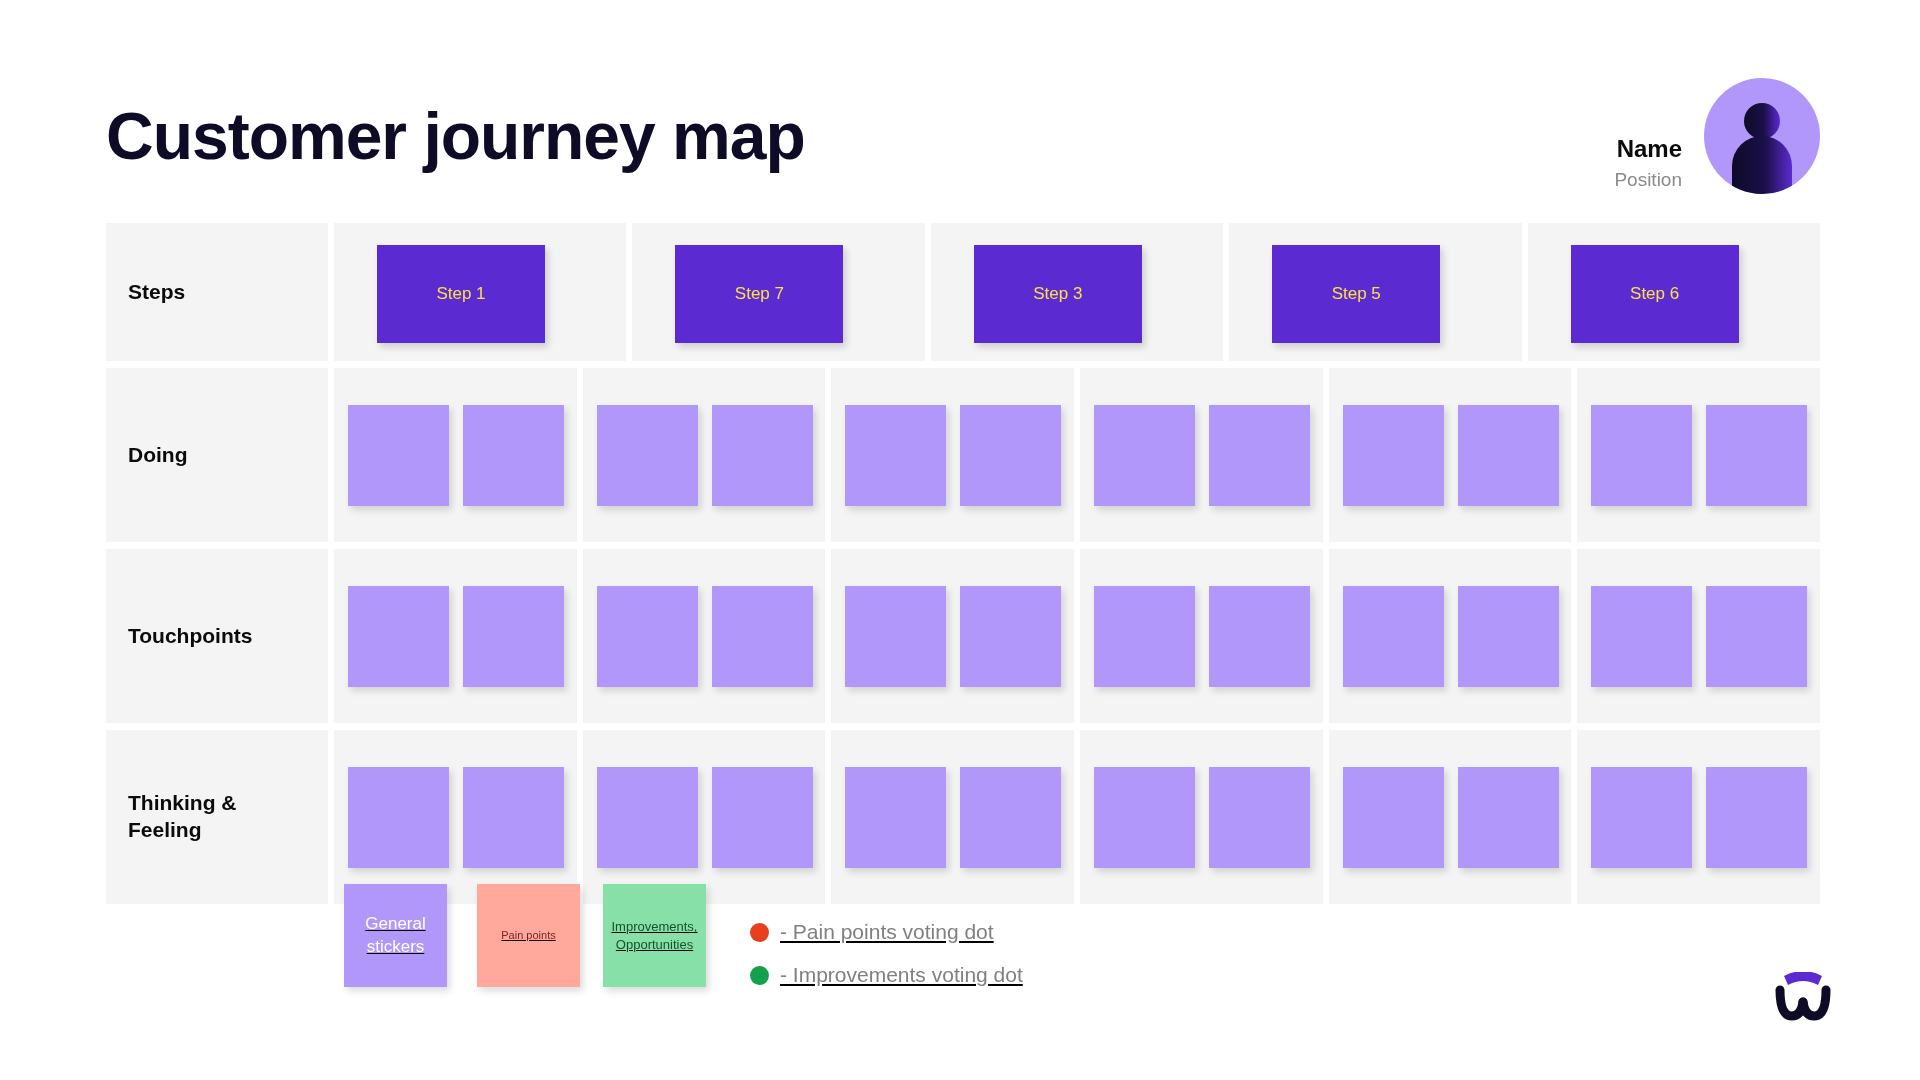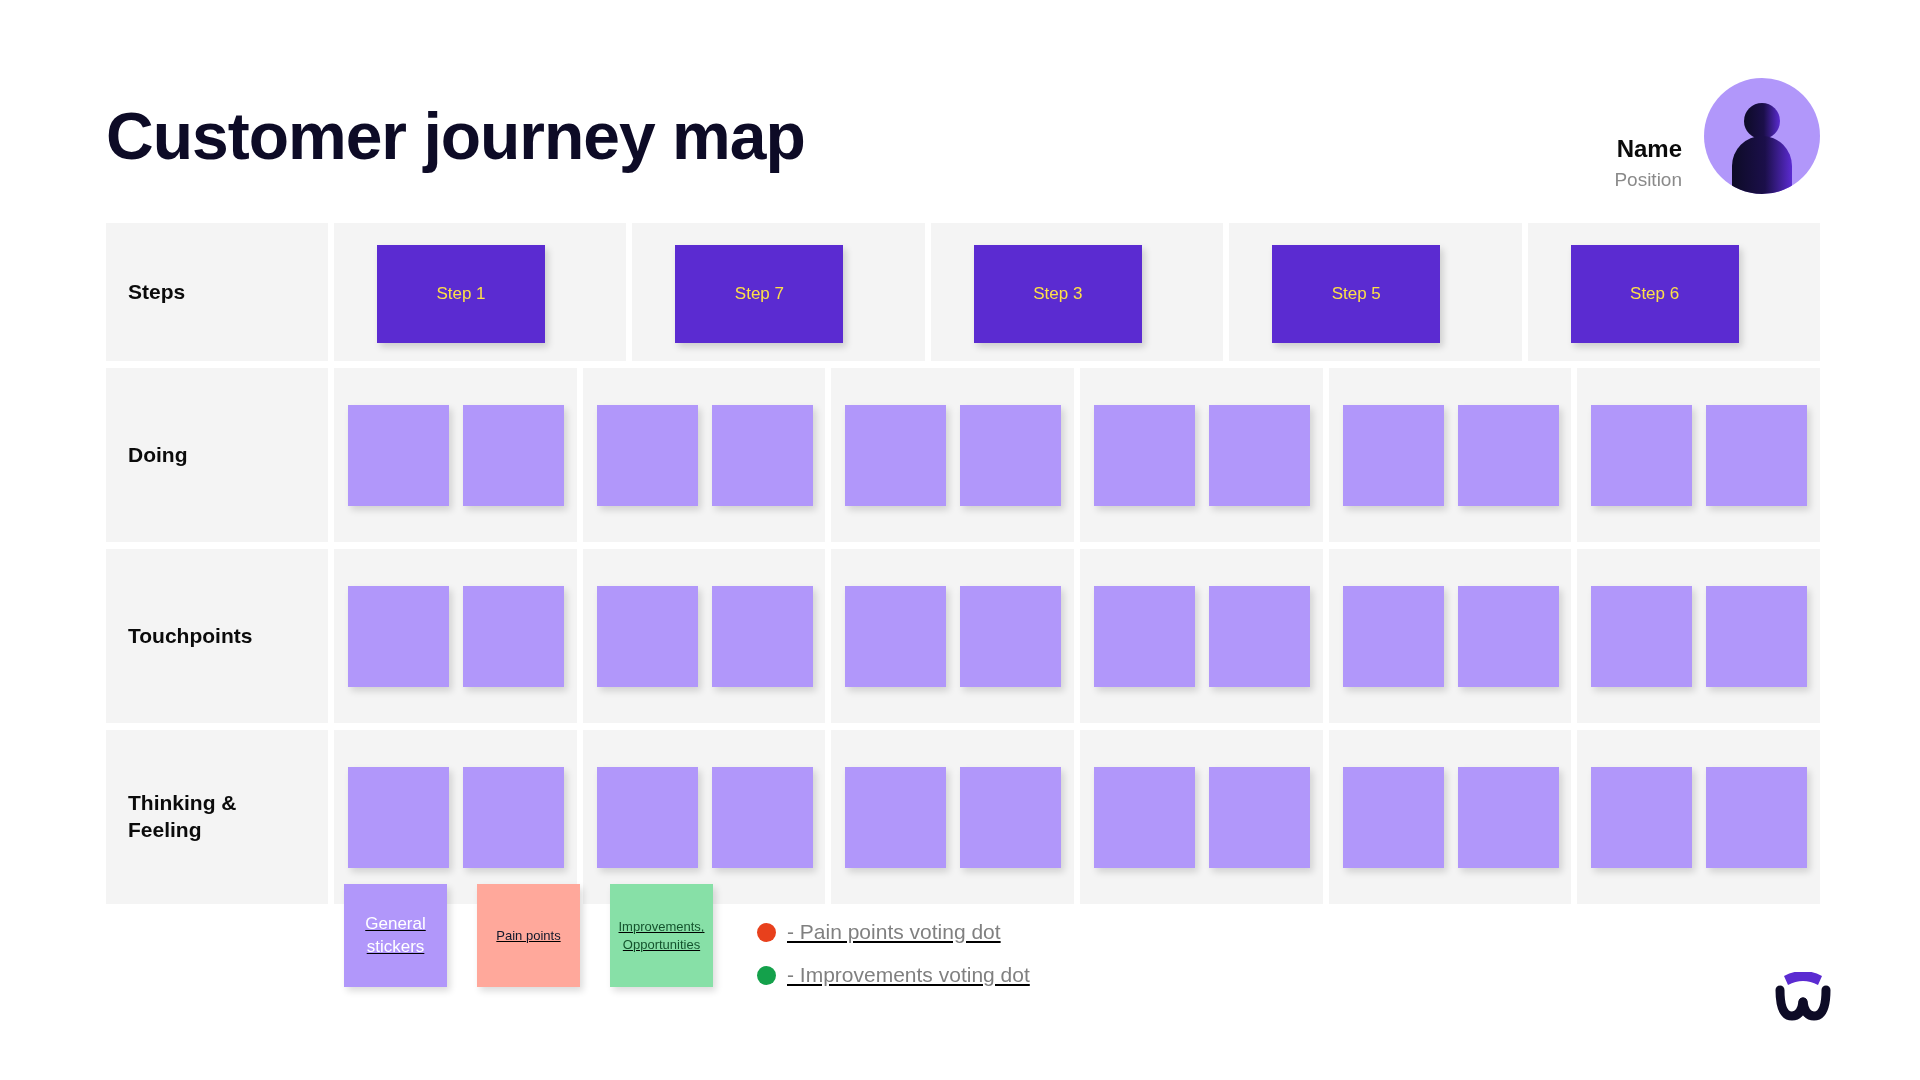--- a/index.html
+++ b/index.html
@@ -178,23 +178,23 @@
 
   .legend-sticker.general {
     background: #b197fa;
     color: #ffffff;
     font-size: 17px;
     margin-right: 30px;
   }
 
   .legend-sticker.pain {
     background: #ffa89b;
-    color: #0f172a;
-    font-size: 13px;
-    margin-right: 30px;
+    color: #7f1d1d;
+    font-size: 11px;
+    margin-right: 23px;
   }
 
   .legend-sticker.improve {
     background: #87e0a7;
     color: #14532d;
     font-size: 13px;
     margin-right: 44px;
   }
 
   .legend-dots {

